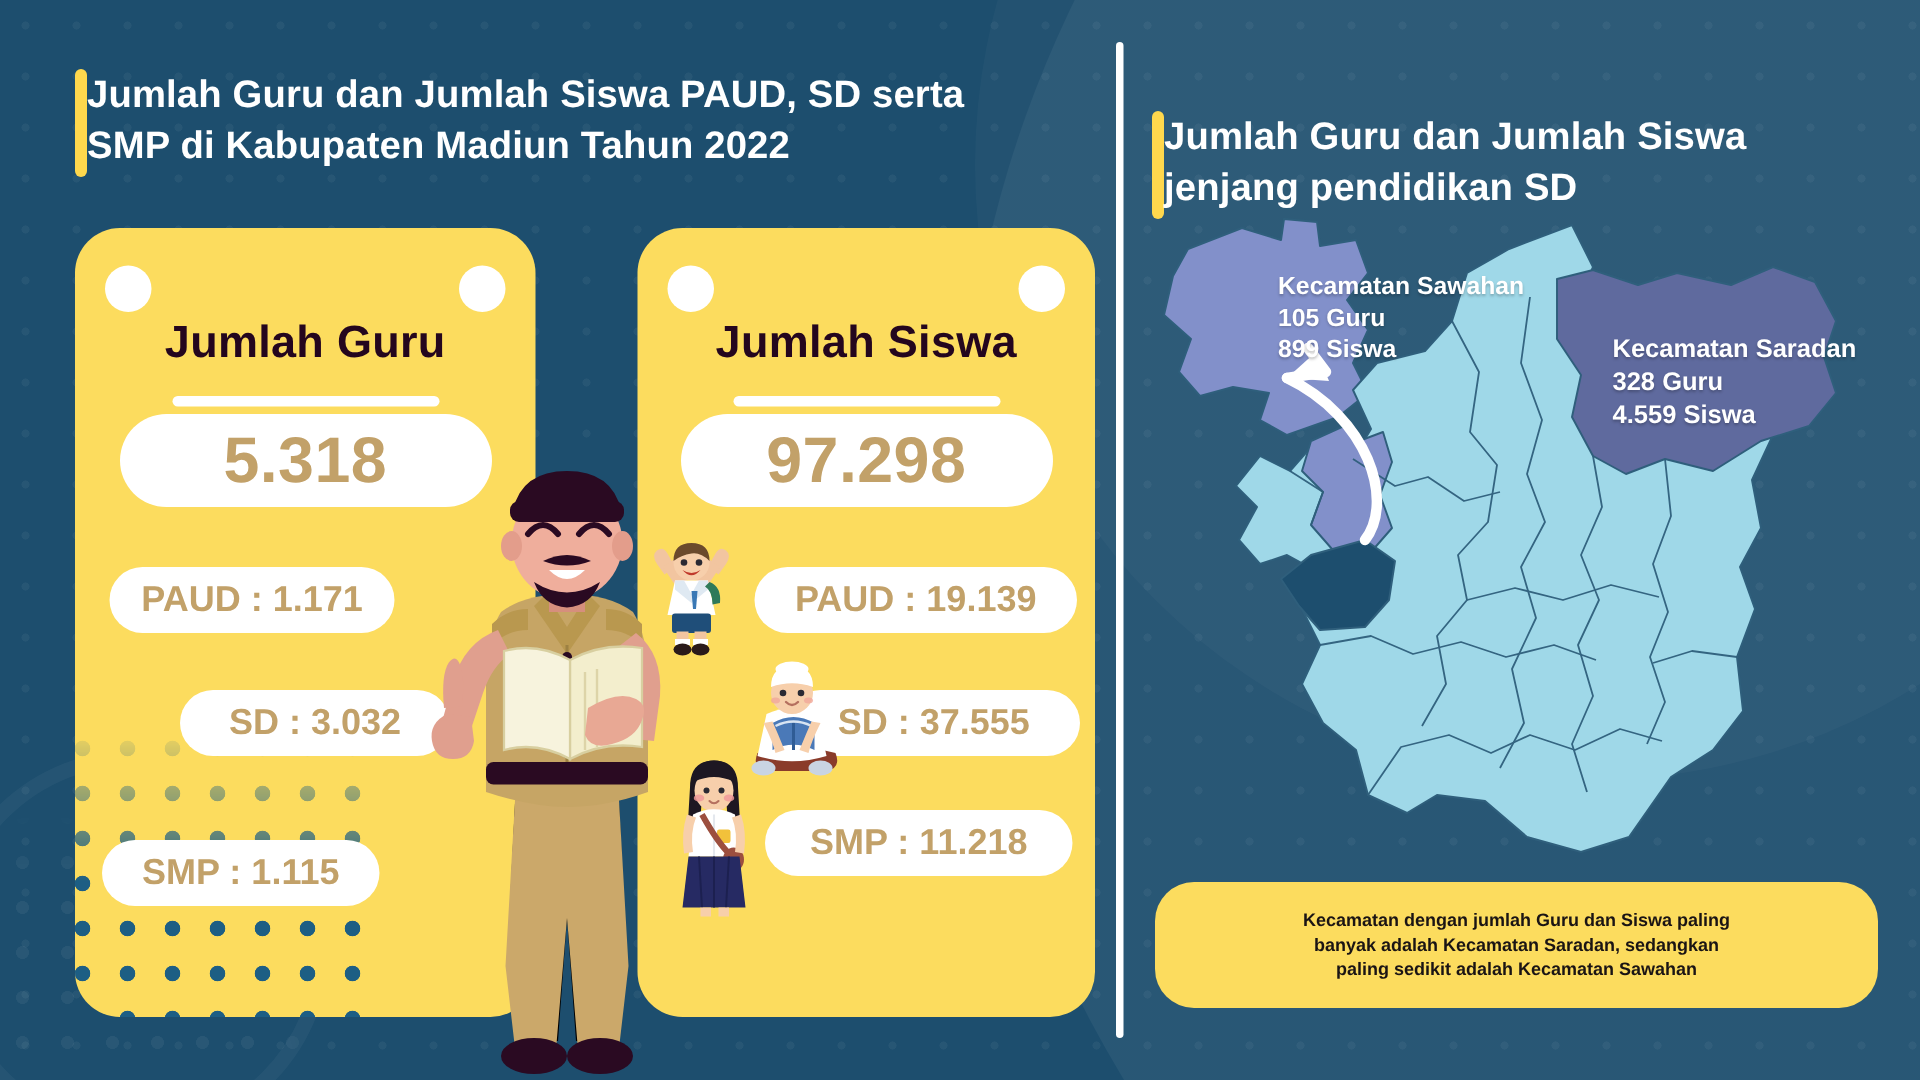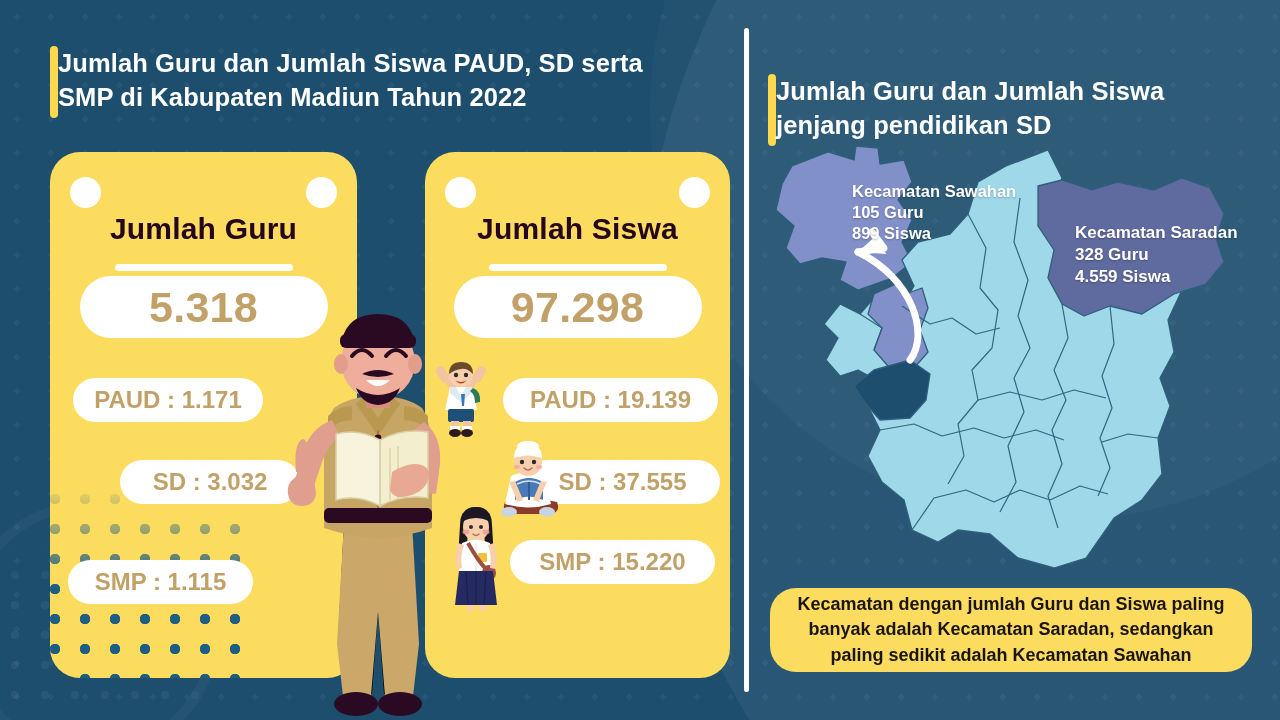--- a/index.html
+++ b/index.html
@@ -128,21 +128,21 @@
   #label-saradan{left:1075px;top:222px;font-size:17px;}
 
   
   #conclusion-box{
     position:absolute;left:770px;top:588px;width:482px;height:84px;
     background:#fcdc5e;border-radius:26px;
     display:flex;align-items:center;justify-content:center;
     box-sizing:border-box;padding:0 16px;
   }
   #conclusion-box span{
-    color:#1a1414;font-weight:bold;font-size:18px;line-height:1.4;
+    color:#1a1414;font-weight:bold;font-size:12px;line-height:1.4;
     text-align:center;white-space:pre-line;
   }
 </style>
 </head>
 <body>
 
 <div class="stage">
 
   <div class="bg-sheen"></div>
   <div class="bg-arc"></div>
@@ -192,21 +192,21 @@
     <div class="big-pill">
       <span>97.298</span>
     </div>
     <div class="pill" id="siswa-p0">
       <span>PAUD : 19.139</span>
     </div>
     <div class="pill" id="siswa-p1">
       <span>SD : 37.555</span>
     </div>
     <div class="pill" id="siswa-p2">
-      <span>SMP : 15.220</span>
+      <span>SMP : 11.218</span>
     </div>
   </div>
 
   <div class="illus" id="teacher-illustration">
     <svg viewBox="0 0 210 408" xmlns="http://www.w3.org/2000/svg">
 
       <path d="M72 210 L140 210 L146 330 L140 382 L112 382 L106 300 L100 382 L72 382 L66 330 Z" fill="#c9a濃"></path>
       <path d="M72 210 L140 210 L147 332 L141 384 L113 384 L106 300 L99 384 L71 384 L65 332 Z" fill="#cba86a"></path>
 
       <ellipse cx="84" cy="392" rx="22" ry="12" fill="#2a0a22"></ellipse>

